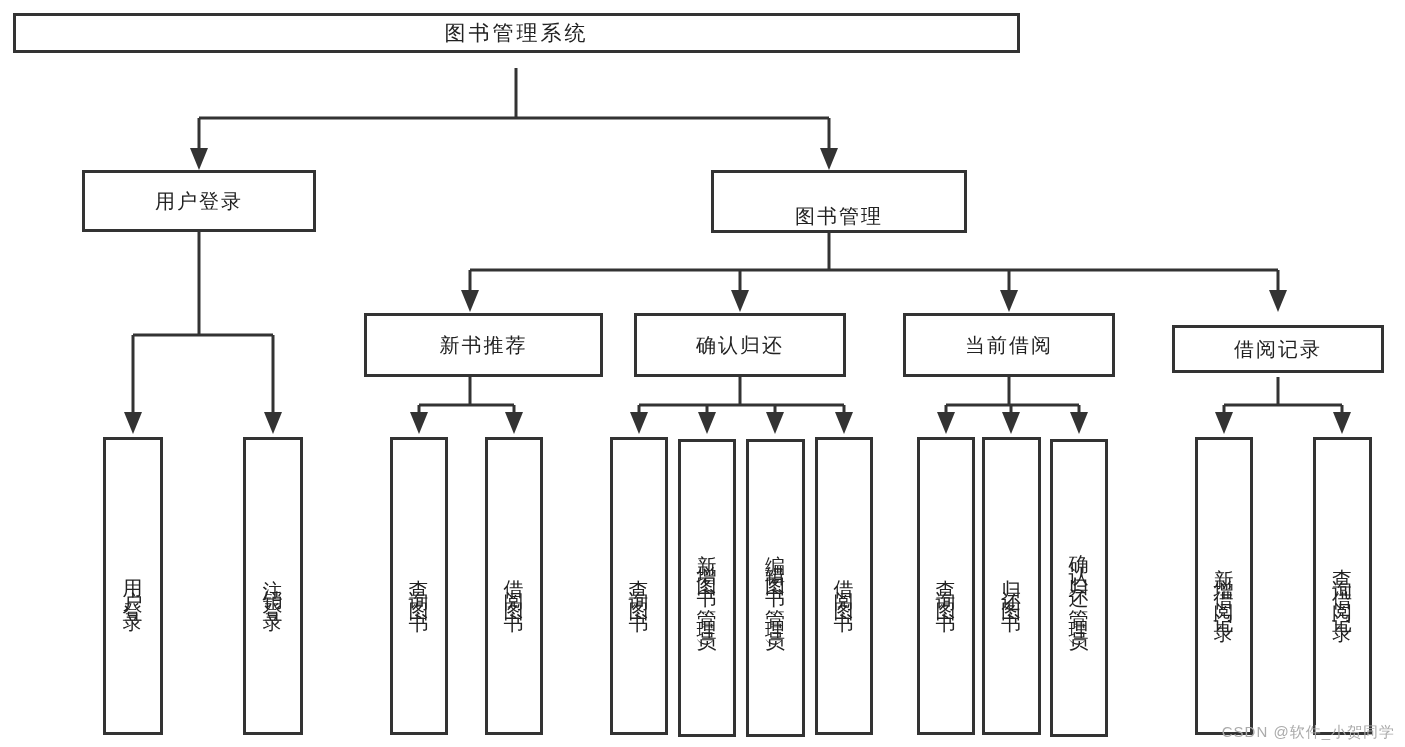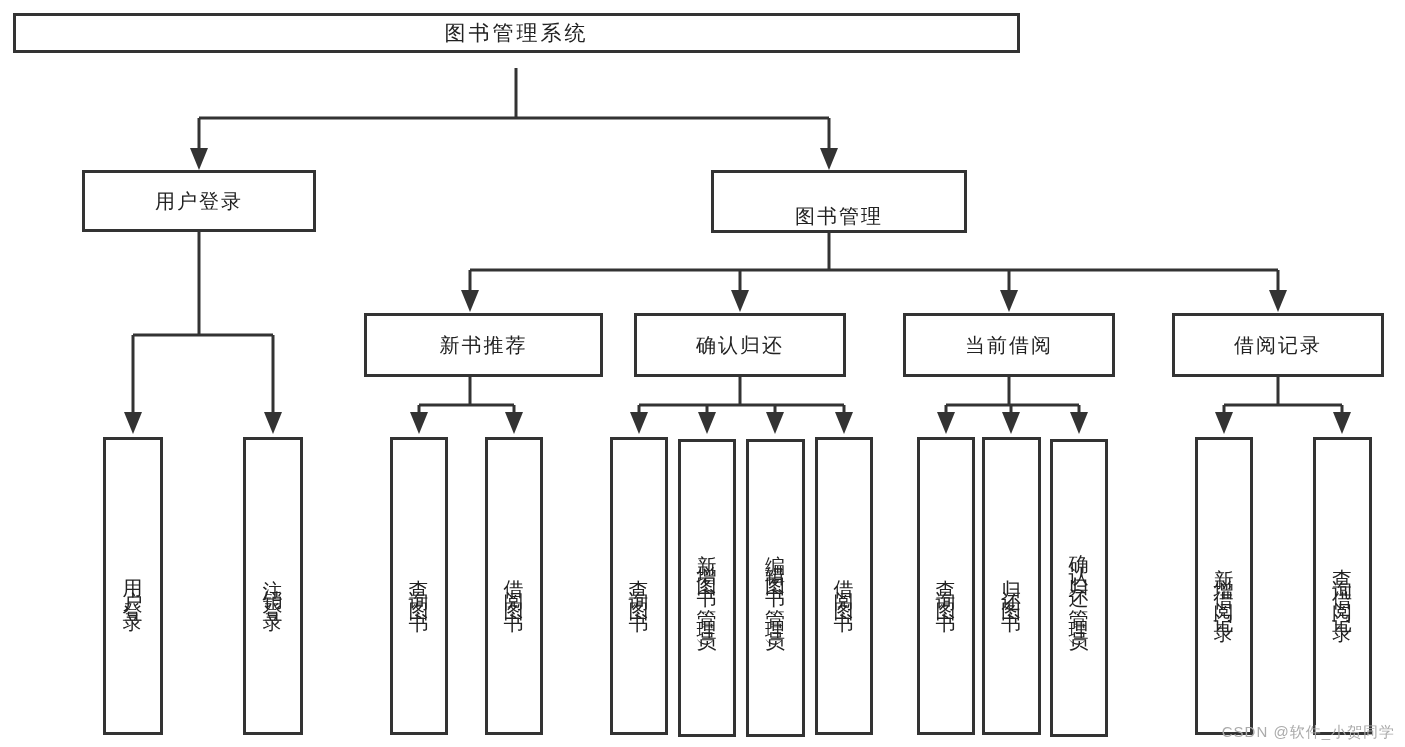--- a/index.html
+++ b/index.html
@@ -120,21 +120,21 @@
 
   <div class="box" style="left:364px;top:313px;width:239px;height:64px;">
     <span class="h-label">新书推荐</span>
   </div>
   <div class="box" style="left:634px;top:313px;width:212px;height:64px;">
     <span class="h-label">确认归还</span>
   </div>
   <div class="box" style="left:903px;top:313px;width:212px;height:64px;">
     <span class="h-label">当前借阅</span>
   </div>
-  <div class="box" style="left:1172px;top:313px;width:212px;height:64px;">
+  <div class="box" style="left:1172px;top:325px;width:212px;height:48px;">
     <span class="h-label">借阅记录</span>
   </div>
 
   <div class="box" style="left:103px;top:437px;width:60px;height:298px;">
     <span class="v-label">用户登录</span>
   </div>
   <div class="box" style="left:243px;top:437px;width:60px;height:298px;">
     <span class="v-label">注销登录</span>
   </div>
 

